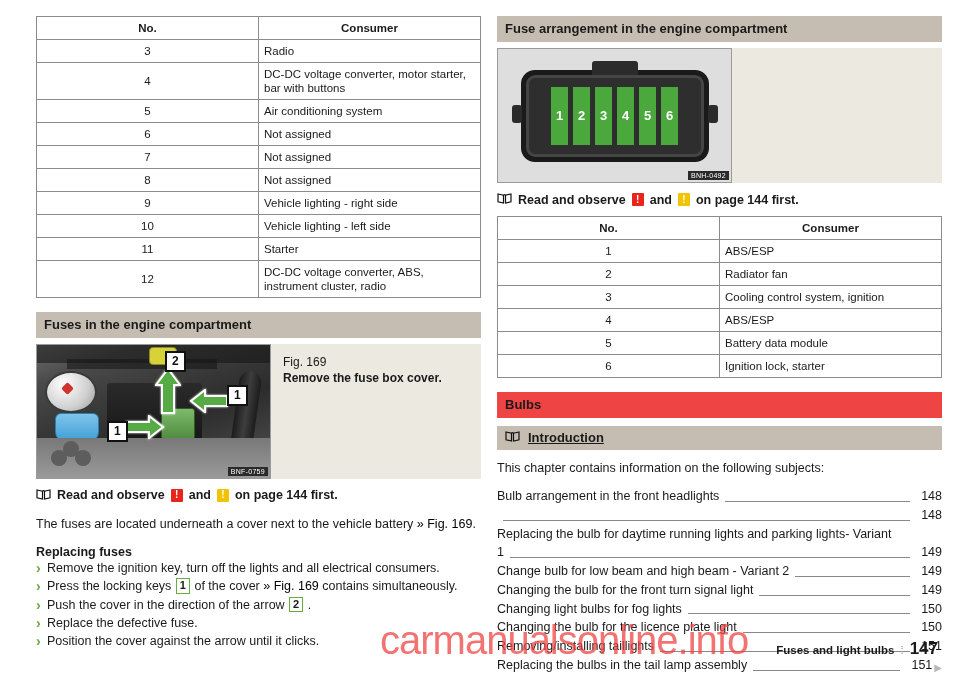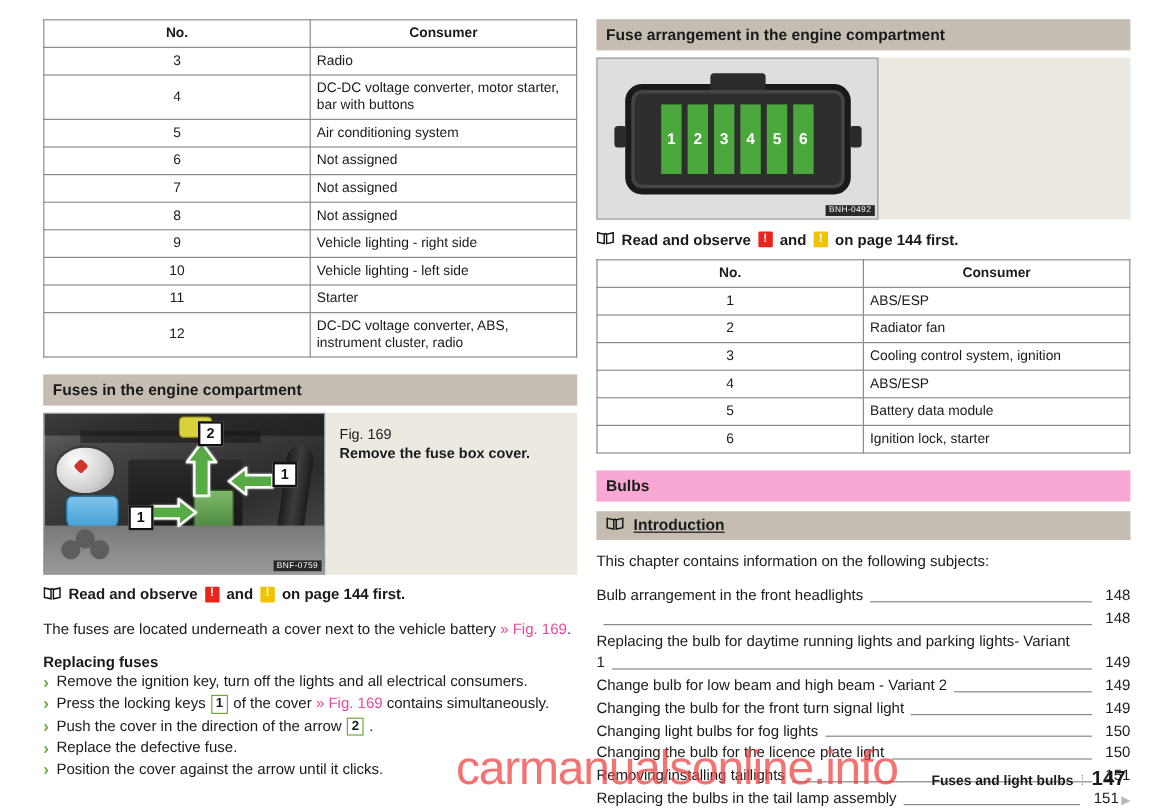--- a/index.html
+++ b/index.html
@@ -51,21 +51,21 @@
 
   
   .sec-head {
     background: #c5bdb2;
     font-weight: bold;
     font-size: 13px;
     padding: 5px 8px 6px 8px;
     margin-top: 14px;
   }
   .sec-head.green {
-    background: #f9a8d4;
+    background: #ef4444;
   }
   .sub-head {
     background: #c5bdb2;
     font-weight: bold;
     font-size: 13px;
     padding: 4px 8px 5px 8px;
     margin-top: 8px;
     display: flex; align-items: center; gap: 8px; text-decoration: underline;
   }
 
@@ -167,21 +167,21 @@
   .warn {
     display:inline-flex; align-items:center; justify-content:center;
     width:12px; height:13px; color:#fff; font-weight:bold; font-size:10px;
     line-height:1; border-radius:1px;
   }
   .warn.red { background:#e8241c; }
   .warn.yellow { background:#f2c300; color:#fff; }
 
   
   .body-text { font-size:12.5px; line-height:1.42; margin-top:13px; }
-  .ref { color:#ec4899; }
+  .ref { color:#000000; }
   .bold-head { font-weight:bold; font-size:12.5px; margin-top:12px; }
   ul.steps { list-style:none; margin:0; padding:0; font-size:12.5px; line-height:1.45; }
   ul.steps li { position:relative; padding-left:11px; }
   ul.steps li:before {
     content:"\203A"; position:absolute; left:0; top:-1px;
     color:#6aab3f; font-weight:bold; font-size:14px;
   }
   .numbox {
     display:inline-block; border:1px solid #6aab3f; padding:0 3px;
     font-weight:bold; font-size:11px; line-height:1.25; margin:0 1px;

